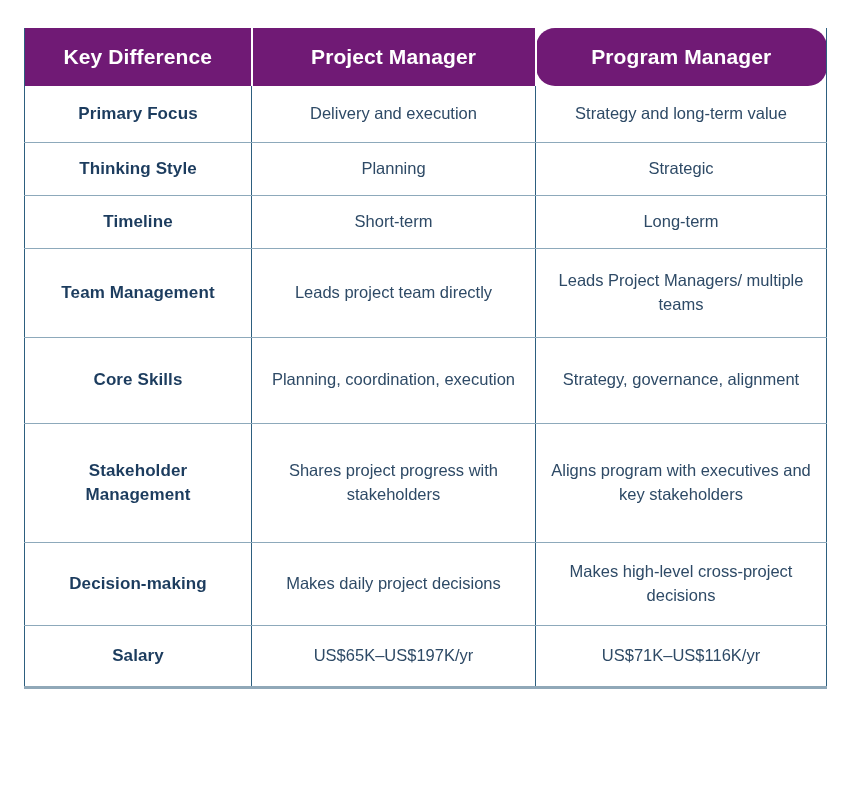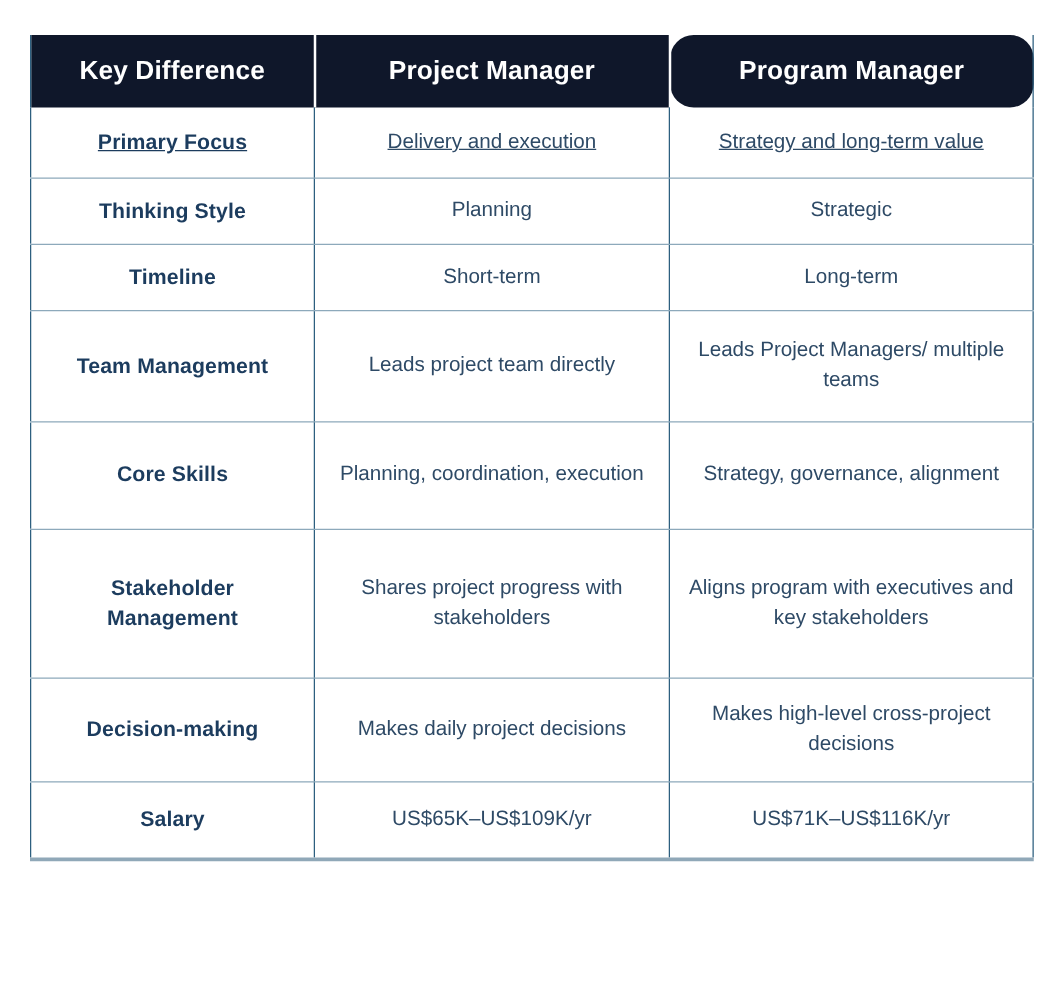--- a/index.html
+++ b/index.html
@@ -23,21 +23,21 @@
     border-collapse: collapse;
     table-layout: fixed;
   }
 
   col.col-key      { width: 227px; }
   col.col-project  { width: 284px; }
   col.col-program  { width: 291px; }
 
   
   thead tr.header-row th {
-    background: #0f172a;
+    background: #701a75;
     color: #ffffff;
     font-size: 21px;
     font-weight: bold;
     letter-spacing: 0.1px;
     text-align: center;
     height: 58px;
     vertical-align: middle;
     border-right: 2px solid #ffffff;
   }
   thead tr.header-row th:last-child { border-right: none; border-radius: 19px; }
@@ -67,21 +67,21 @@
   table.comparison-table {
     border-left: 1.6px solid #2d5f7f;
     border-right: 1.6px solid #2d5f7f;
   }
   tbody tr:last-child td {
     border-bottom: 3px solid #90a8b8;
   }
 
   
   tr.r-scope        td { height: 86px; }
-  tr.r-focus        td { height: 56px; text-decoration: underline; }
+  tr.r-focus        td { height: 56px; }
   tr.r-thinking     td { height: 53px; }
   tr.r-timeline     td { height: 53px; margin-left: 28px; }
   tr.r-team         td { height: 89px; }
   tr.r-skills       td { height: 86px; }
   tr.r-stakeholder  td { height: 119px; margin-left: 44px; }
   tr.r-decision     td { height: 83px; }
   tr.r-salary       td { height: 62px; }
 </style>
 </head>
 <body>
@@ -131,18 +131,18 @@
         <td>Shares project progress with stakeholders</td>
         <td>Aligns program with executives and key stakeholders</td>
       </tr>
       <tr class="r-decision">
         <td class="key-cell">Decision-making</td>
         <td>Makes daily project decisions</td>
         <td>Makes high-level cross-project decisions</td>
       </tr>
       <tr class="r-salary">
         <td class="key-cell">Salary</td>
-        <td>US$65K–US$109K/yr</td>
+        <td>US$65K–US$197K/yr</td>
         <td>US$71K–US$116K/yr</td>
       </tr>
     </tbody>
   </table>
 </div>
 
 </body></html>

